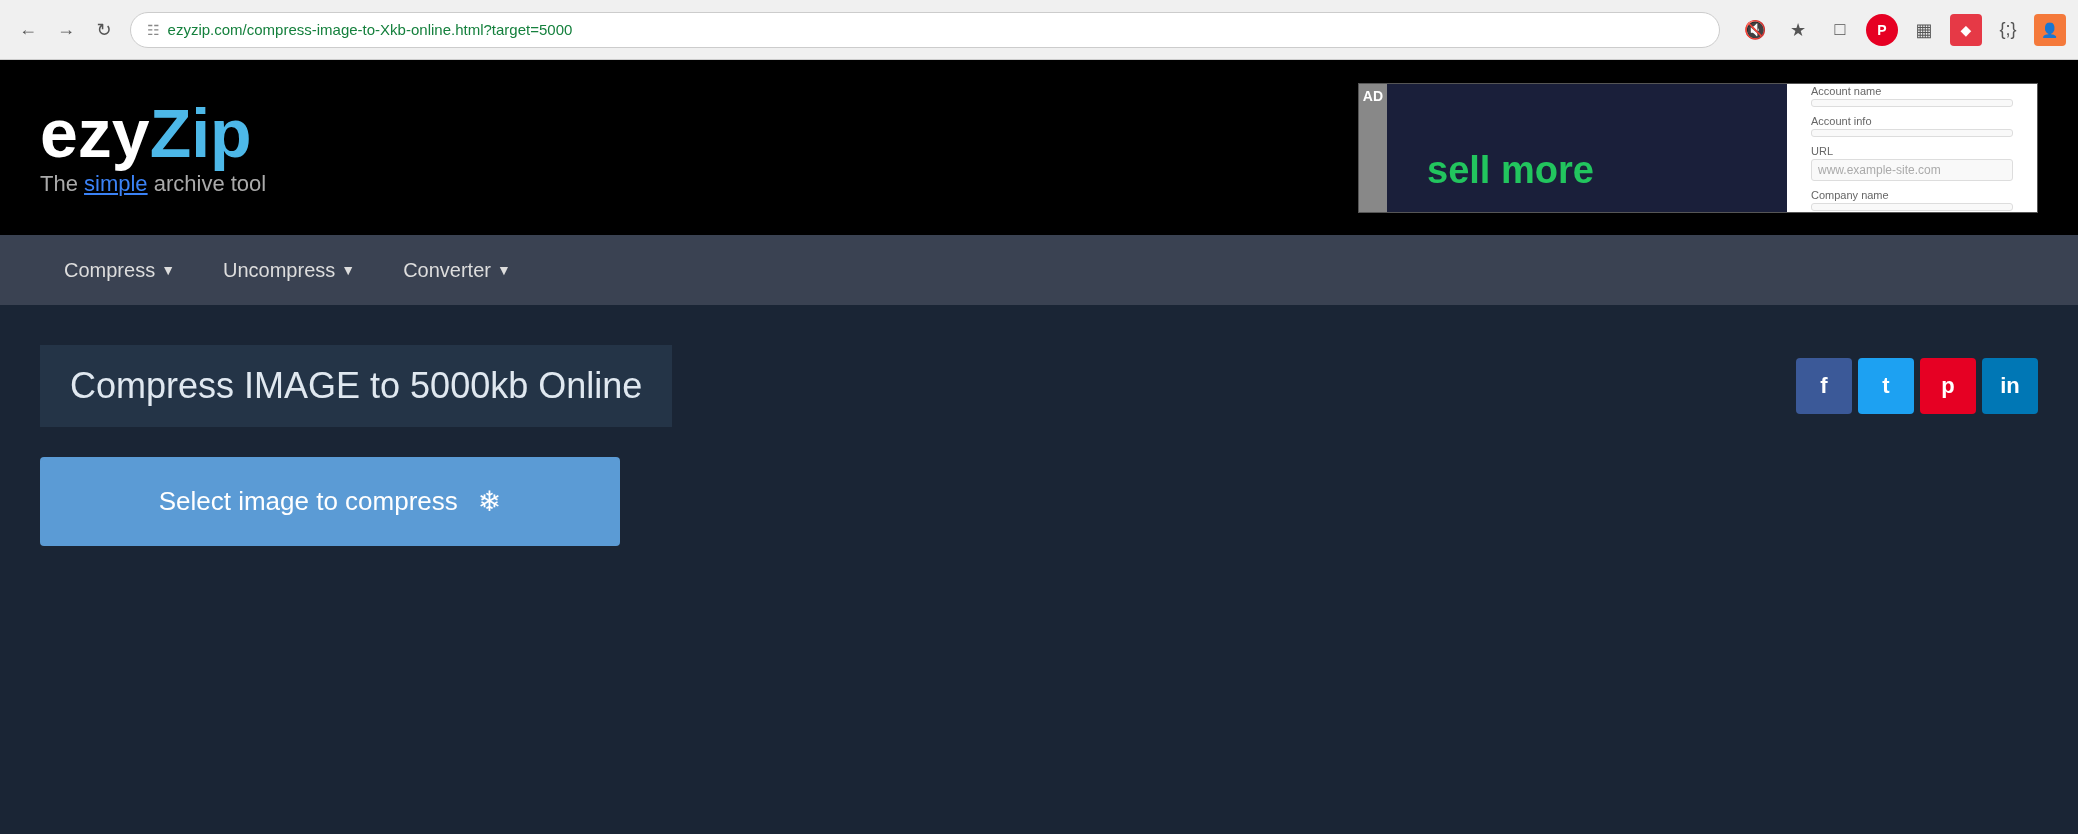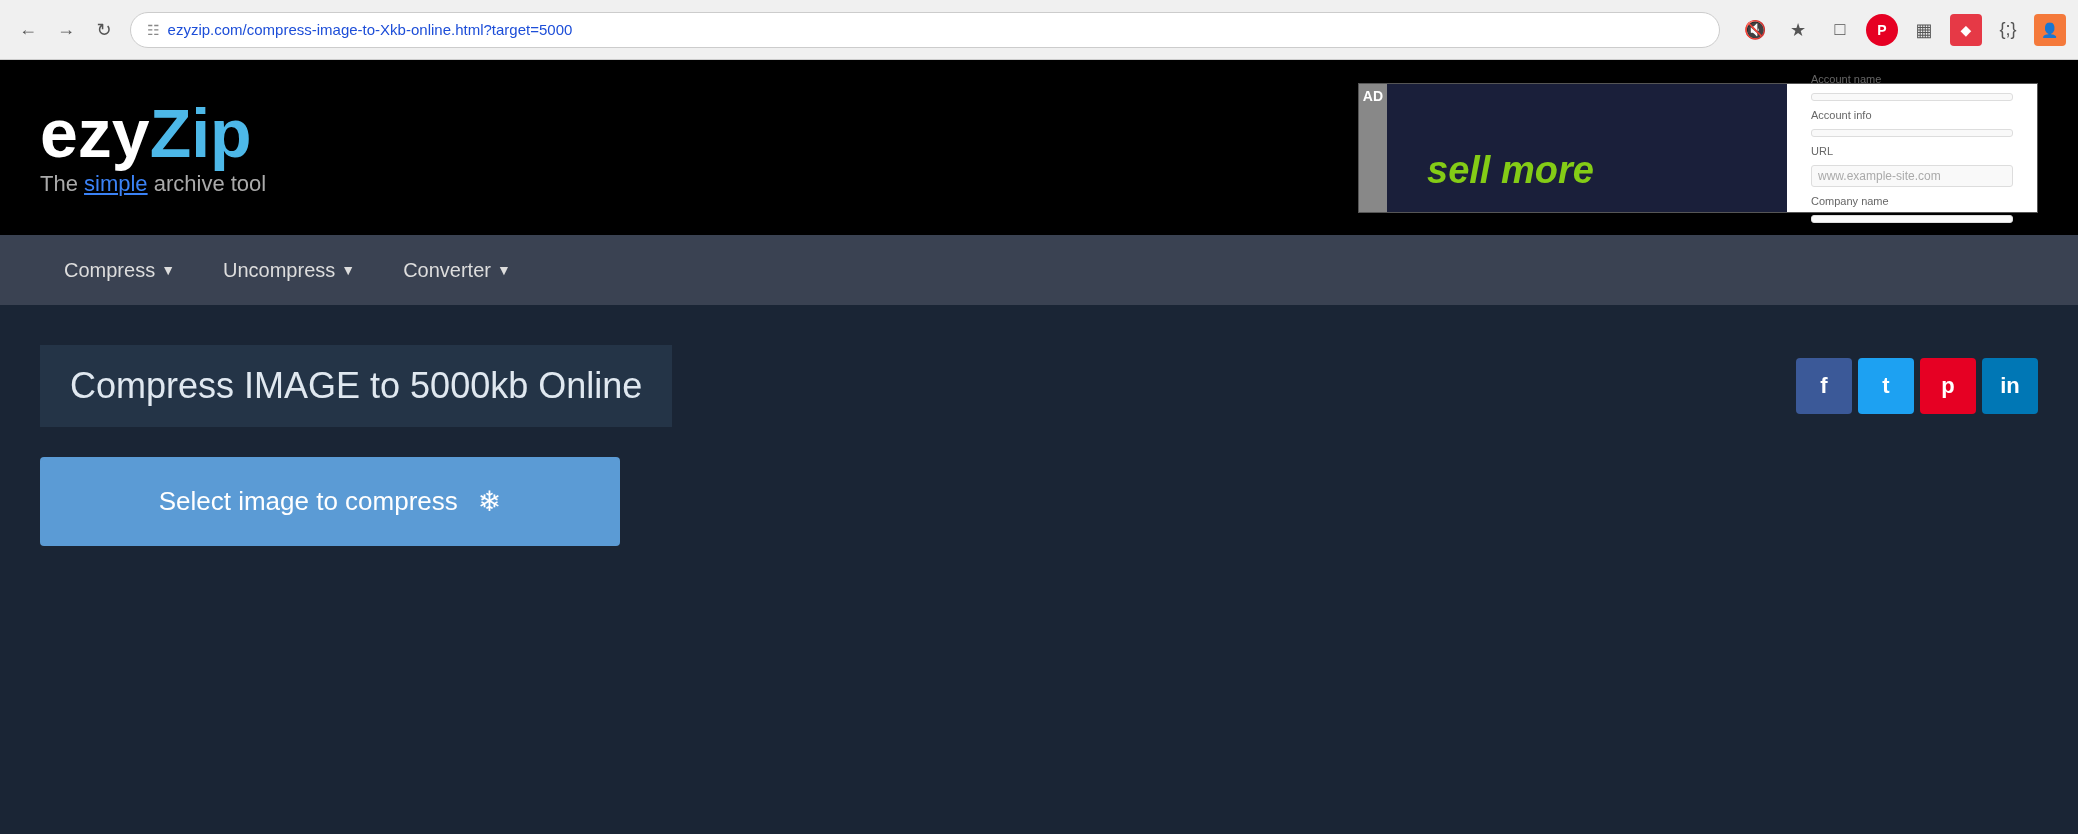--- a/index.html
+++ b/index.html
@@ -46,21 +46,21 @@
       gap: 8px;
       height: 36px;
     }
     .url-icon {
       color: #888;
       font-size: 14px;
     }
     .url-text {
       flex: 1;
       font-size: 15px;
-      color: #1d4ed8;
+      color: #15803d;
     }
     .browser-actions {
       display: flex;
       align-items: center;
       gap: 10px;
       margin-left: 10px;
     }
     .browser-action-btn {
       width: 32px;
       height: 32px;
@@ -132,38 +132,37 @@
       padding: 0 40px;
       min-width: 400px;
     }
     .ad-content-text {
       font-size: 38px;
       font-weight: bold;
       color: white;
       line-height: 1.2;
     }
     .ad-content-text .sell-more {
-      color: #84cc16;
-      font-style: italic;
+      color: #22c55e;
     }
     .ad-form {
       background: white;
       padding: 16px 24px;
       min-width: 250px;
       display: flex;
       flex-direction: column;
       gap: 8px;
       font-size: 13px;
       color: #333;
       justify-content: center;
     }
     .ad-form-field {
       display: flex;
       flex-direction: column;
-      gap: 8px;
+      gap: 2px;
     }
     .ad-form-label {
       font-size: 11px;
       color: #666;
     }
     .ad-form-input {
       border: 1px solid #ddd;
       border-radius: 3px;
       padding: 3px 6px;
       font-size: 12px;

